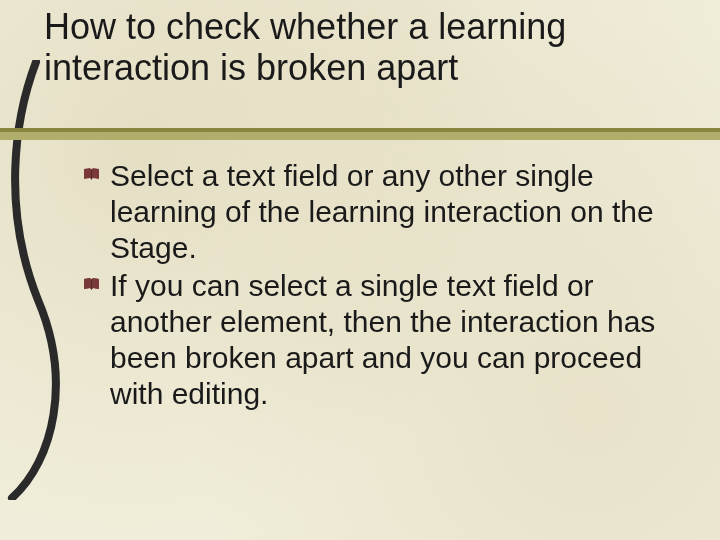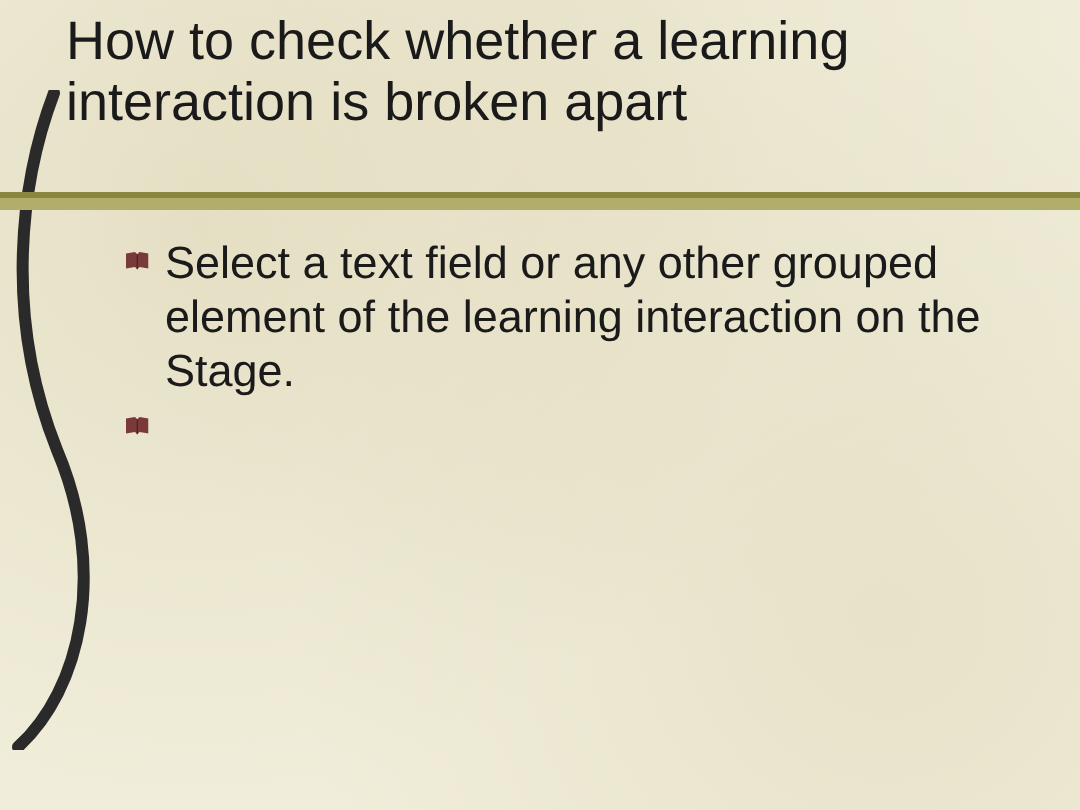--- a/index.html
+++ b/index.html
@@ -96,26 +96,35 @@
 
 <div class="content">
 
   <div class="item">
     <span class="bullet">
       <svg viewBox="0 0 15 12">
           <path d="M0 1 L6 0 L7.5 1.5 L9 0 L15 1 L15 11 L9 10 L7.5 11.5 L6 10 L0 11 Z" fill="#7a3a3a"></path>
           <path d="M7.5 1.5 L7.5 11.5" stroke="#3a1a1a" stroke-width="0.6"></path>
         </svg>
     </span>
-    <span>Select a text field or any other grouped element of the learning interaction on the Stage.</span>
+    <span>Select a text field or any other single learning of the learning interaction on the Stage.</span>
   </div>
 
   <div class="item">
     <span class="bullet">
       <svg viewBox="0 0 15 12">
           <path d="M0 1 L6 0 L7.5 1.5 L9 0 L15 1 L15 11 L9 10 L7.5 11.5 L6 10 L0 11 Z" fill="#7a3a3a"></path>
           <path d="M7.5 1.5 L7.5 11.5" stroke="#3a1a1a" stroke-width="0.6"></path>
         </svg>
     </span>
   </div>
 
+  <div class="item">
+    <span class="bullet">
+      <svg viewBox="0 0 15 12">
+          <path d="M0 1 L6 0 L7.5 1.5 L9 0 L15 1 L15 11 L9 10 L7.5 11.5 L6 10 L0 11 Z" fill="#7a3a3a"></path>
+          <path d="M7.5 1.5 L7.5 11.5" stroke="#3a1a1a" stroke-width="0.6"></path>
+        </svg>
+    </span>
+    <span>If you can select a single text field or another element, then the interaction has been broken apart and you can proceed with editing.</span>
+  </div>
 
 </div>
 
 </body></html>

